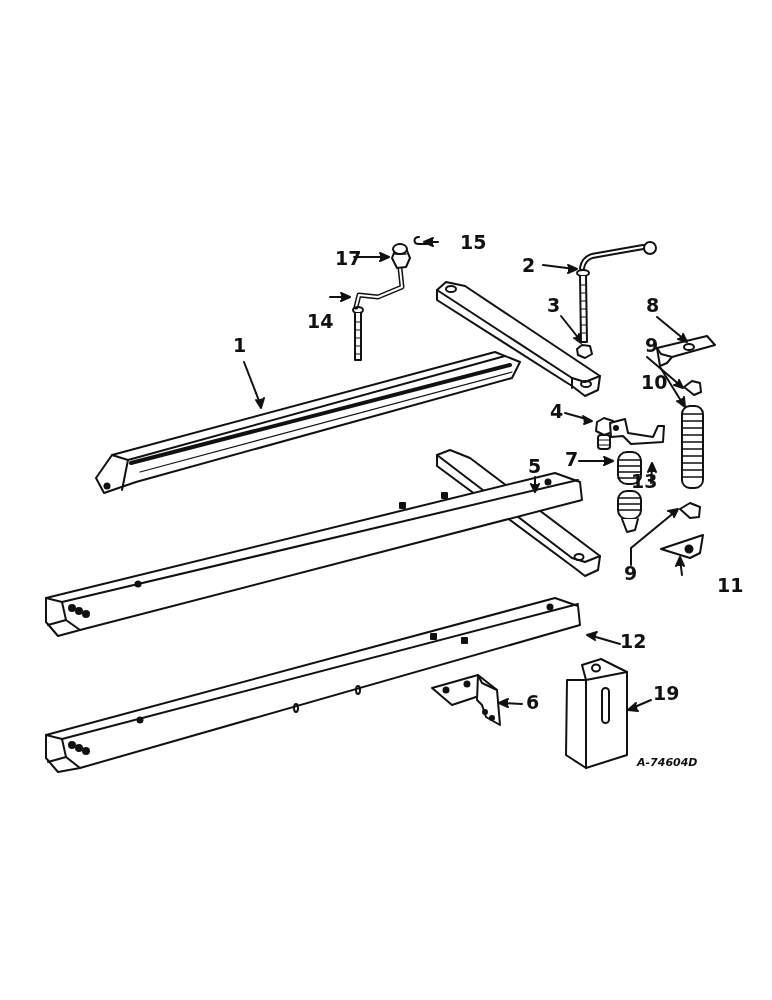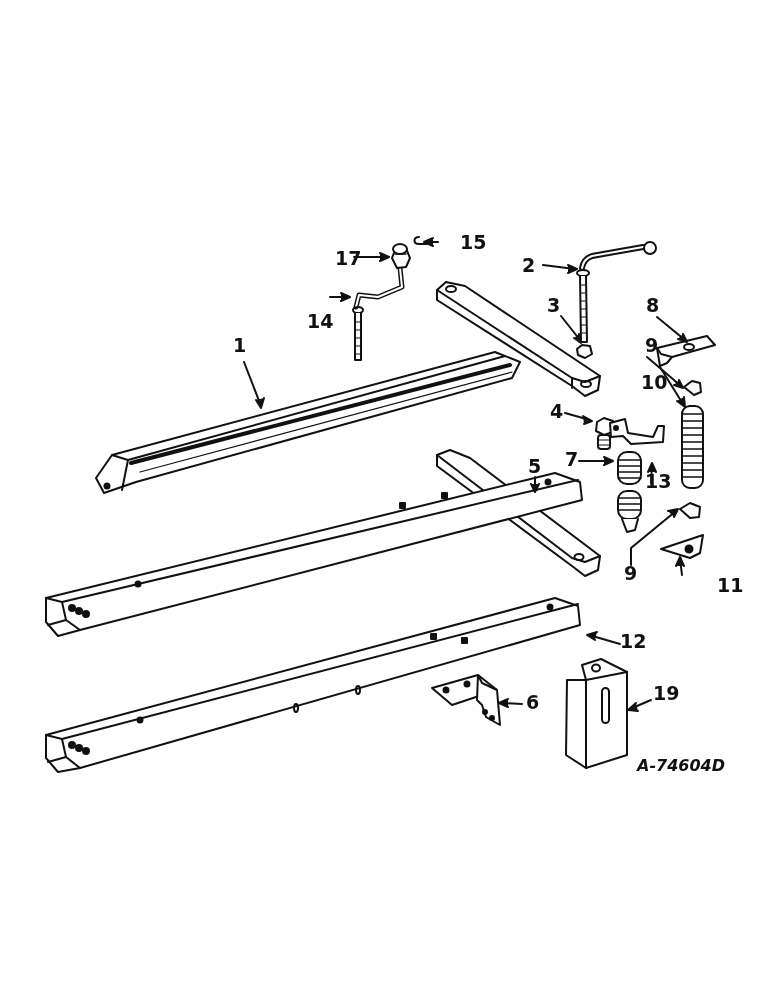--- a/index.html
+++ b/index.html
@@ -1,20 +1,20 @@
 <!DOCTYPE html>
 <html><head>
 <meta charset="utf-8">
 <style>
   html,body{margin:0;padding:0;background:#ffffff;}
   body{width:772px;height:1000px;position:relative;overflow:hidden;font-family:"DejaVu Sans",sans-serif;}
   #canvas{position:absolute;left:0;top:0;width:772px;height:1000px;}
   svg{position:absolute;left:0;top:0;}
   .lbl{position:absolute;font-family:"DejaVu Sans",sans-serif;font-weight:bold;font-size:19px;color:#111;line-height:1;}
-  .ref{position:absolute;font-family:"DejaVu Sans",sans-serif;font-weight:bold;font-style:italic;font-size:16px;color:#111;}
+  .ref{position:absolute;font-family:"DejaVu Sans",sans-serif;font-weight:bold;font-style:italic;font-size:11px;color:#111;}
 </style>
 </head>
 <body>
 
 <div id="canvas">
 <svg width="772" height="1000" viewBox="0 0 772 1000" fill="none" stroke="#111" stroke-width="2" stroke-linejoin="round" stroke-linecap="round">
 
   <g>
     <path d="M112,455 L495,352 L520,362 L512,378 L136,482 L104,493 L96,478 Z" fill="#fff"></path>
     <path d="M112,455 L128,460 L505,356"></path>
@@ -194,20 +194,20 @@
 <span class="lbl" style="left:550px;top:402px;">4</span>
 <span class="lbl" style="left:528px;top:457px;">5</span>
 <span class="lbl" style="left:526px;top:693px;">6</span>
 <span class="lbl" style="left:565px;top:450px;">7</span>
 <span class="lbl" style="left:646px;top:296px;">8</span>
 <span class="lbl" style="left:645px;top:336px;">9</span>
 <span class="lbl" style="left:641px;top:373px;text-align:right;">10</span>
 <span class="lbl" style="left:624px;top:564px;">9</span>
 <span class="lbl" style="left:673px;top:576px;margin-left:44px;">11</span>
 <span class="lbl" style="left:620px;top:632px;">12</span>
-<span class="lbl" style="left:645px;top:472px;">13</span>
+<span class="lbl" style="left:631px;top:472px;">13</span>
 <span class="lbl" style="left:307px;top:288px;margin-top:24px;">14</span>
 <span class="lbl" style="left:460px;top:233px;">15</span>
 <span class="lbl" style="left:335px;top:249px;">17</span>
 <span class="lbl" style="left:653px;top:684px;">19</span>
 
 <span class="ref" style="left:637px;top:756px;">A-74604D</span>
 </div>
 
 </body></html>

